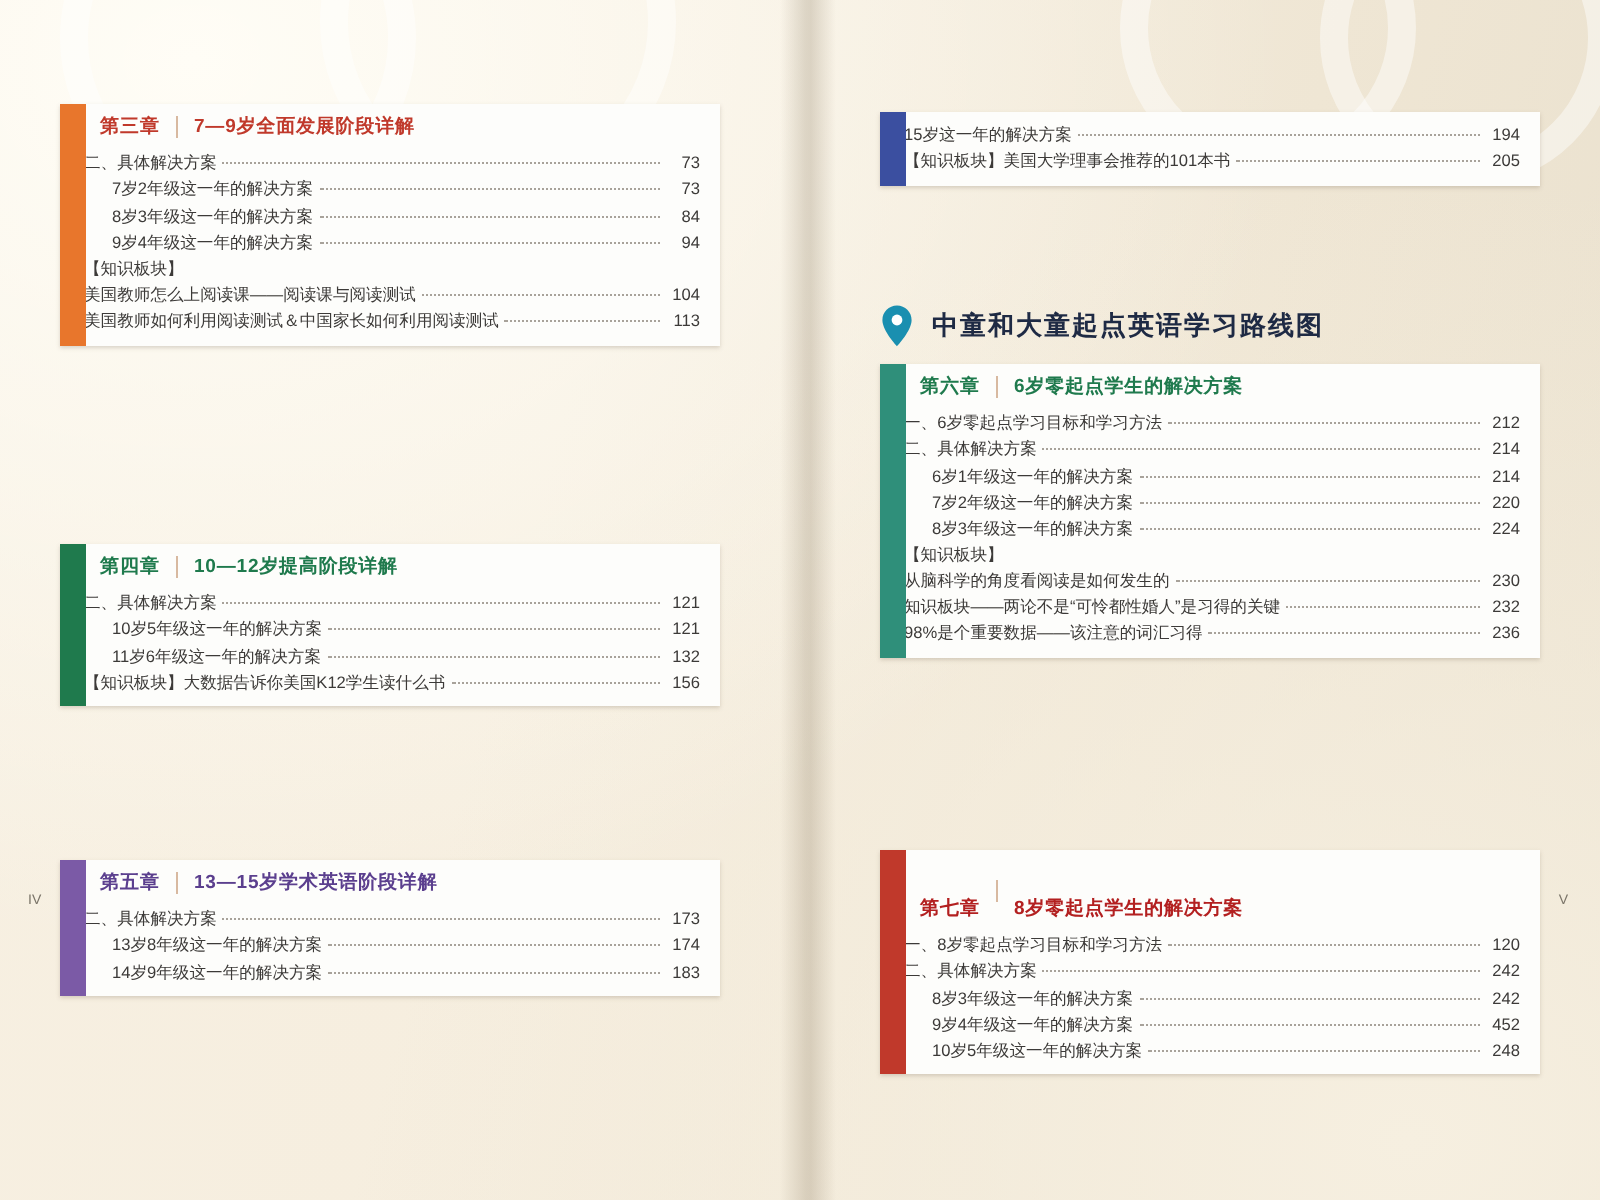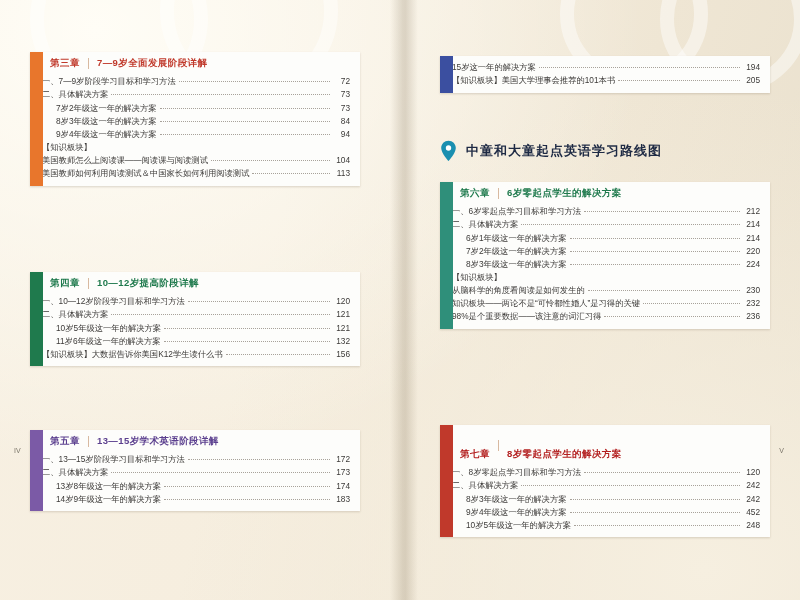--- a/index.html
+++ b/index.html
@@ -96,25 +96,20 @@
 
     <div class="block" id="b0" style="left:30px;top:52px;width:330px;">
       <div class="tab" style="background:#e8762c"></div>
       <div class="hdr orange">
         <span class="chap">第三章</span>
         <span class="bar"></span>
         <span class="htitle">7—9岁全面发展阶段详解</span>
       </div>
       <div class="toc">
           <div class="row i1">
-            <span class="t">一、7—9岁阶段学习目标和学习方法</span>
-            <span class="dots"></span>
-            <span class="pg">72</span>
-          </div>
-          <div class="row i1">
             <span class="t">二、具体解决方案</span>
             <span class="dots"></span>
             <span class="pg">73</span>
           </div>
           <div class="row i2">
             <span class="t">7岁2年级这一年的解决方案</span>
             <span class="dots"></span>
             <span class="pg">73</span>
           </div>
           <div class="row i2">
@@ -145,25 +140,20 @@
 
     <div class="block" id="b1" style="left:30px;top:272px;width:330px;">
       <div class="tab" style="background:#1f7a4d"></div>
       <div class="hdr green">
         <span class="chap">第四章</span>
         <span class="bar"></span>
         <span class="htitle">10—12岁提高阶段详解</span>
       </div>
       <div class="toc">
           <div class="row i1">
-            <span class="t">一、10—12岁阶段学习目标和学习方法</span>
-            <span class="dots"></span>
-            <span class="pg">120</span>
-          </div>
-          <div class="row i1">
             <span class="t">二、具体解决方案</span>
             <span class="dots"></span>
             <span class="pg">121</span>
           </div>
           <div class="row i2">
             <span class="t">10岁5年级这一年的解决方案</span>
             <span class="dots"></span>
             <span class="pg">121</span>
           </div>
           <div class="row i2">
@@ -181,25 +171,20 @@
 
     <div class="block" id="b2" style="left:30px;top:430px;width:330px;">
       <div class="tab" style="background:#7b5aa6"></div>
       <div class="hdr purple">
         <span class="chap">第五章</span>
         <span class="bar"></span>
         <span class="htitle">13—15岁学术英语阶段详解</span>
       </div>
       <div class="toc">
           <div class="row i1">
-            <span class="t">一、13—15岁阶段学习目标和学习方法</span>
-            <span class="dots"></span>
-            <span class="pg">172</span>
-          </div>
-          <div class="row i1">
             <span class="t">二、具体解决方案</span>
             <span class="dots"></span>
             <span class="pg">173</span>
           </div>
           <div class="row i2">
             <span class="t">13岁8年级这一年的解决方案</span>
             <span class="dots"></span>
             <span class="pg">174</span>
           </div>
           <div class="row i2">
@@ -224,21 +209,21 @@
             <span class="pg">194</span>
           </div>
           <div class="row i1">
             <span class="t">【知识板块】美国大学理事会推荐的101本书</span>
             <span class="dots"></span>
             <span class="pg">205</span>
           </div>
         </div>
     </div>
 
-    <div class="section" style="left:40px;top:140px;">
+    <div class="section" style="left:40px;top:152px;">
       <span class="pin">
         <svg width="17" height="22" viewBox="0 0 17 22">
           <path d="M8.5 0.8C4.4 0.8 1.2 4 1.2 8.1c0 5.2 7.3 13 7.3 13s7.3-7.8 7.3-13c0-4.1-3.2-7.3-7.3-7.3z" fill="#1a8fb0"></path>
           <circle cx="8.5" cy="8" r="2.7" fill="#ffffff"></circle>
         </svg>
       </span>
       <span class="sec-title">中童和大童起点英语学习路线图</span>
     </div>
 
     <div class="block" id="b4" style="left:40px;top:182px;width:330px;">

